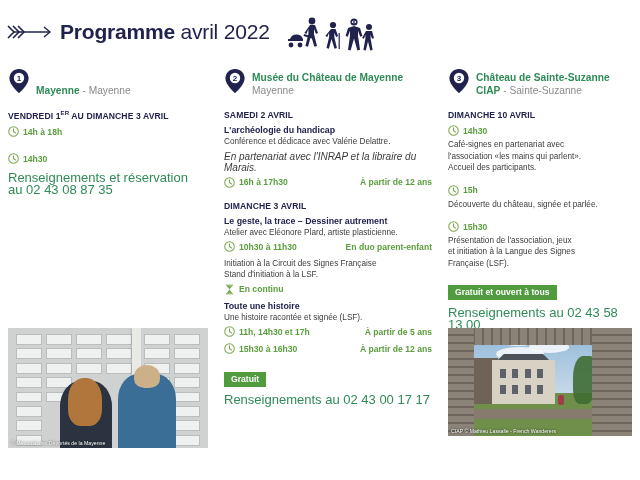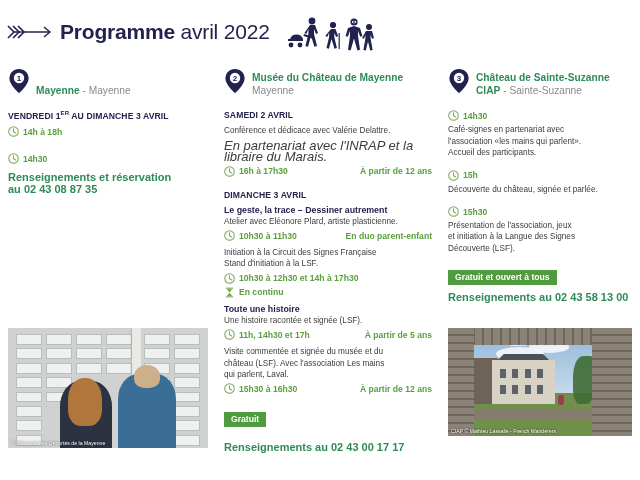--- a/index.html
+++ b/index.html
@@ -50,38 +50,38 @@
   
   .date {
     font-size: 8.6px; font-weight: bold; color: #22224f;
     letter-spacing: 0.1px; text-transform: uppercase;
     margin-bottom: 5px;
   }
   .date sup { font-size: 6px; vertical-align: super; }
 
   
   .p { font-size: 8.2px; line-height: 11.4px; color: #3c3c3c; margin-bottom: 3px; }
-  .p.ital { font-style: italic; font-size: 13px; }
+  .p.ital { font-style: italic; font-size: 10px; }
   .evt-title { font-size: 8.8px; font-weight: bold; color: #22224f; margin-bottom: 1px; }
 
   
   .trow { display: flex; align-items: center; margin: 3px 0 6px 0; }
   .clock { flex: none; width: 11px; height: 11px; margin-right: 4px; }
   .hourglass { flex: none; width: 9px; height: 11px; margin-right: 5px; margin-left: 1px; }
   .time { font-size: 8.6px; font-weight: bold; color: #5a9e3d; white-space: nowrap; }
   .age {
     font-size: 8.6px; font-weight: bold; color: #5a9e3d;
     margin-left: auto; white-space: nowrap;
   }
 
   .spacer { height: 7px; }
 
   
   .contact {
-    font-size: 11px; font-weight: bold; color: #2e8b57; line-height: 11.5px;
+    font-size: 13px; font-weight: normal; color: #2e8b57; line-height: 11.5px;
     margin-top: 8px;
   }
   .badge {
     display: inline-block; background: #4f9b3e; color: #ffffff;
     font-size: 8.6px; font-weight: bold; padding: 2.5px 7px 3px 7px;
     margin-bottom: 7px;
   }
 
   
   .photo { position: relative; overflow: hidden; }
@@ -305,20 +305,21 @@
           <text x="11" y="13" font-size="8" font-family="Liberation Sans, sans-serif" font-weight="bold" fill="#22224f" text-anchor="middle">2</text>
         </svg>
         <div class="venue-text">
           <span class="venue-name">Musée du Château de Mayenne</span><br>
           <span class="venue-place">Mayenne</span>
         </div>
       </div>
 
       
       <div class="date">SAMEDI 2 AVRIL</div>
+      <div class="evt-title">L'archéologie du handicap</div>
       <div class="p">Conférence et dédicace avec Valérie Delattre.</div>
       <div class="p ital">En partenariat avec l'INRAP et la libraire du Marais.</div>
       <div class="trow">
         <svg class="clock" viewBox="0 0 12 12">
           <circle cx="6" cy="6" r="5.2" fill="none" stroke="#7aa84f" stroke-width="1.1"></circle>
           <polyline points="6,3 6,6.3 8.4,7.6" fill="none" stroke="#7aa84f" stroke-width="1.1" stroke-linecap="round"></polyline>
         </svg>
         <span class="time">16h à 17h30</span>
         <span class="age">À partir de 12 ans</span>
       </div>
@@ -335,27 +336,20 @@
           <polyline points="6,3 6,6.3 8.4,7.6" fill="none" stroke="#7aa84f" stroke-width="1.1" stroke-linecap="round"></polyline>
         </svg>
         <span class="time">10h30 à 11h30</span>
         <span class="age">En duo parent-enfant</span>
       </div>
 
       
       <div class="p">
         <span>Initiation à la Circuit des Signes Française</span><br>
         <span>Stand d'initiation à la LSF.</span>
-      </div>
-      <div class="trow" style="margin-bottom:2px">
-        <svg class="clock" viewBox="0 0 12 12">
-          <circle cx="6" cy="6" r="5.2" fill="none" stroke="#7aa84f" stroke-width="1.1"></circle>
-          <polyline points="6,3 6,6.3 8.4,7.6" fill="none" stroke="#7aa84f" stroke-width="1.1" stroke-linecap="round"></polyline>
-        </svg>
-        <span class="time">10h30 à 12h30 et 14h à 17h30</span>
       </div>
       <div class="trow">
         <svg class="hourglass" viewBox="0 0 10 12">
           <rect x="1" y="0.6" width="8" height="1.2" fill="#7aa84f"></rect>
           <rect x="1" y="10.2" width="8" height="1.2" fill="#7aa84f"></rect>
           <path d="M2 2 h6 l-3 4 z" fill="#7aa84f"></path>
           <path d="M2 10 h6 l-3 -4 z" fill="#7aa84f"></path>
         </svg>
         <span class="time">En continu</span>
       </div>
@@ -366,53 +360,49 @@
       <div class="trow">
         <svg class="clock" viewBox="0 0 12 12">
           <circle cx="6" cy="6" r="5.2" fill="none" stroke="#7aa84f" stroke-width="1.1"></circle>
           <polyline points="6,3 6,6.3 8.4,7.6" fill="none" stroke="#7aa84f" stroke-width="1.1" stroke-linecap="round"></polyline>
         </svg>
         <span class="time">11h, 14h30 et 17h</span>
         <span class="age">À partir de 5 ans</span>
       </div>
 
       
-      <div class="p">
-        <span>Visite commentée et signée du musée et du</span><br>
-        <span>château (LSF). Avec l'association Les mains</span><br>
-        <span>qui parlent, Laval.</span>
-      </div>
       <div class="trow">
         <svg class="clock" viewBox="0 0 12 12">
           <circle cx="6" cy="6" r="5.2" fill="none" stroke="#7aa84f" stroke-width="1.1"></circle>
           <polyline points="6,3 6,6.3 8.4,7.6" fill="none" stroke="#7aa84f" stroke-width="1.1" stroke-linecap="round"></polyline>
         </svg>
         <span class="time">15h30 à 16h30</span>
         <span class="age">À partir de 12 ans</span>
       </div>
 
       <div style="height:8px"></div>
       <div class="badge">Gratuit</div>
-      <div class="contact" style="margin-top:8px">Renseignements au 02 43 00 17 17</div>
+      <div class="contact" style="margin-top:0">Renseignements au 02 43 00 17 17</div>
     </div>
 
     <div class="col col3">
 
       <div class="venue">
         <svg class="pin" viewBox="0 0 22 26">
           <path d="M11 1 C5.5 1 1.4 5.1 1.4 10.4 C1.4 17 11 25 11 25 S20.6 17 20.6 10.4 C20.6 5.1 16.5 1 11 1 z" fill="#22224f"></path>
           <circle cx="11" cy="10" r="5.2" fill="#ffffff"></circle>
           <text x="11" y="13" font-size="8" font-family="Liberation Sans, sans-serif" font-weight="bold" fill="#22224f" text-anchor="middle">3</text>
         </svg>
         <div class="venue-text">
           <span class="venue-name c3">Château de Sainte-Suzanne</span><br>
           <span class="venue-name c3">CIAP</span><span class="venue-sep"> - </span><span class="venue-place">Sainte-Suzanne</span>
         </div>
       </div>
 
+      <div class="date">DIMANCHE 10 AVRIL</div>
       <div class="trow" style="margin-bottom:3px">
         <svg class="clock" viewBox="0 0 12 12">
           <circle cx="6" cy="6" r="5.2" fill="none" stroke="#7aa84f" stroke-width="1.1"></circle>
           <polyline points="6,3 6,6.3 8.4,7.6" fill="none" stroke="#7aa84f" stroke-width="1.1" stroke-linecap="round"></polyline>
         </svg>
         <span class="time">14h30</span>
       </div>
       <div class="p">
         <span>Café-signes en partenariat avec</span><br>
         <span>l'association «les mains qui parlent».</span><br>
@@ -435,21 +425,21 @@
       <div class="trow" style="margin-bottom:3px">
         <svg class="clock" viewBox="0 0 12 12">
           <circle cx="6" cy="6" r="5.2" fill="none" stroke="#7aa84f" stroke-width="1.1"></circle>
           <polyline points="6,3 6,6.3 8.4,7.6" fill="none" stroke="#7aa84f" stroke-width="1.1" stroke-linecap="round"></polyline>
         </svg>
         <span class="time">15h30</span>
       </div>
       <div class="p">
         <span>Présentation de l'association, jeux</span><br>
         <span>et initiation à la Langue des Signes</span><br>
-        <span>Découverte (LSF).</span>
+        <span>Française (LSF).</span>
       </div>
 
       <div style="height:9px"></div>
       <div class="badge">Gratuit et ouvert à tous</div>
       <div class="contact" style="margin-top:0">Renseignements au 02 43 58 13 00</div>
 
       
       <div class="photo photo3">
         <div class="scene">
           <div class="sky"></div>

